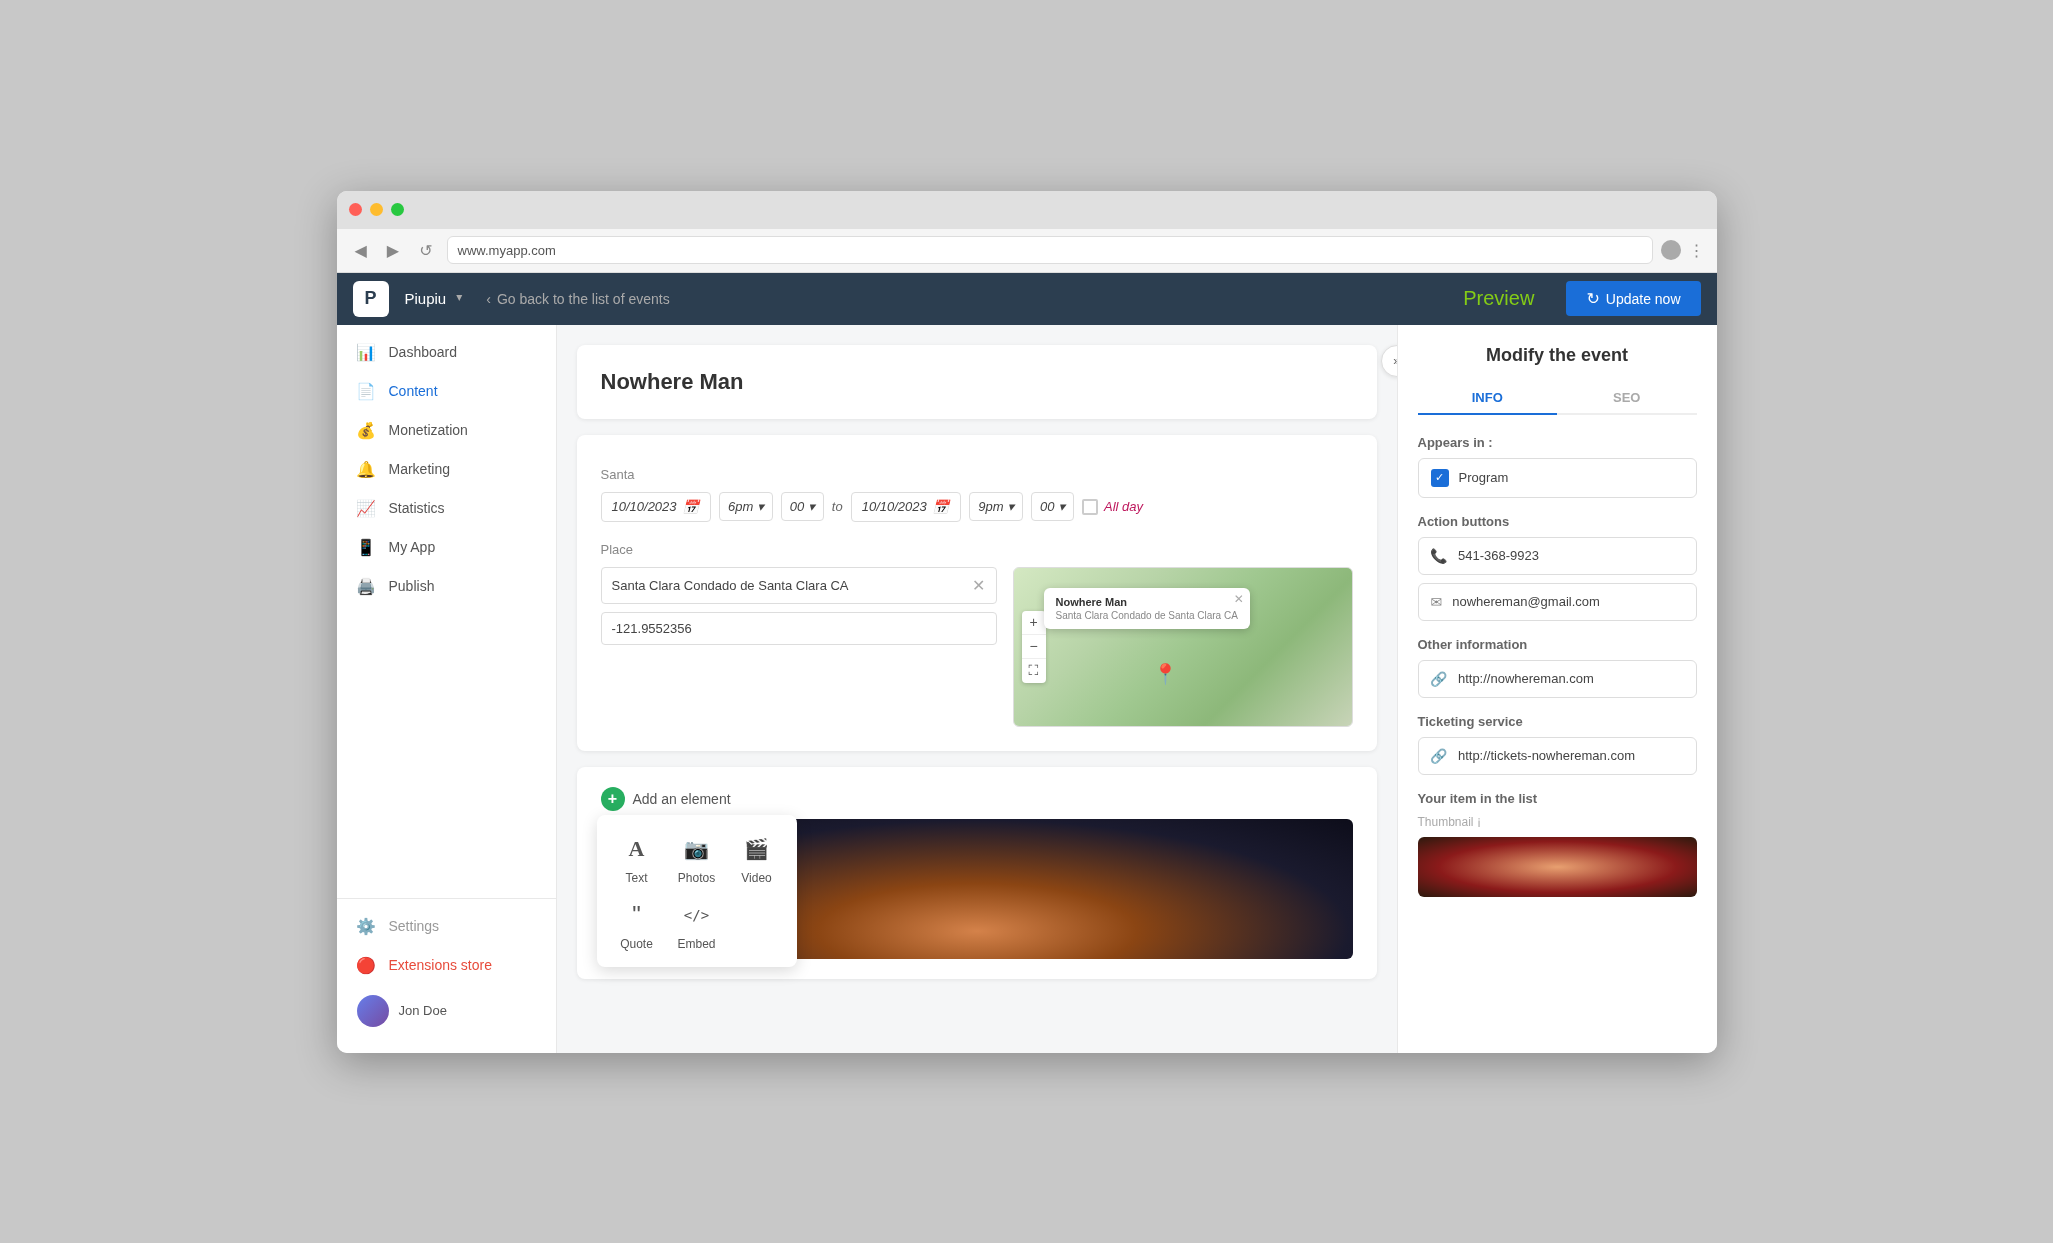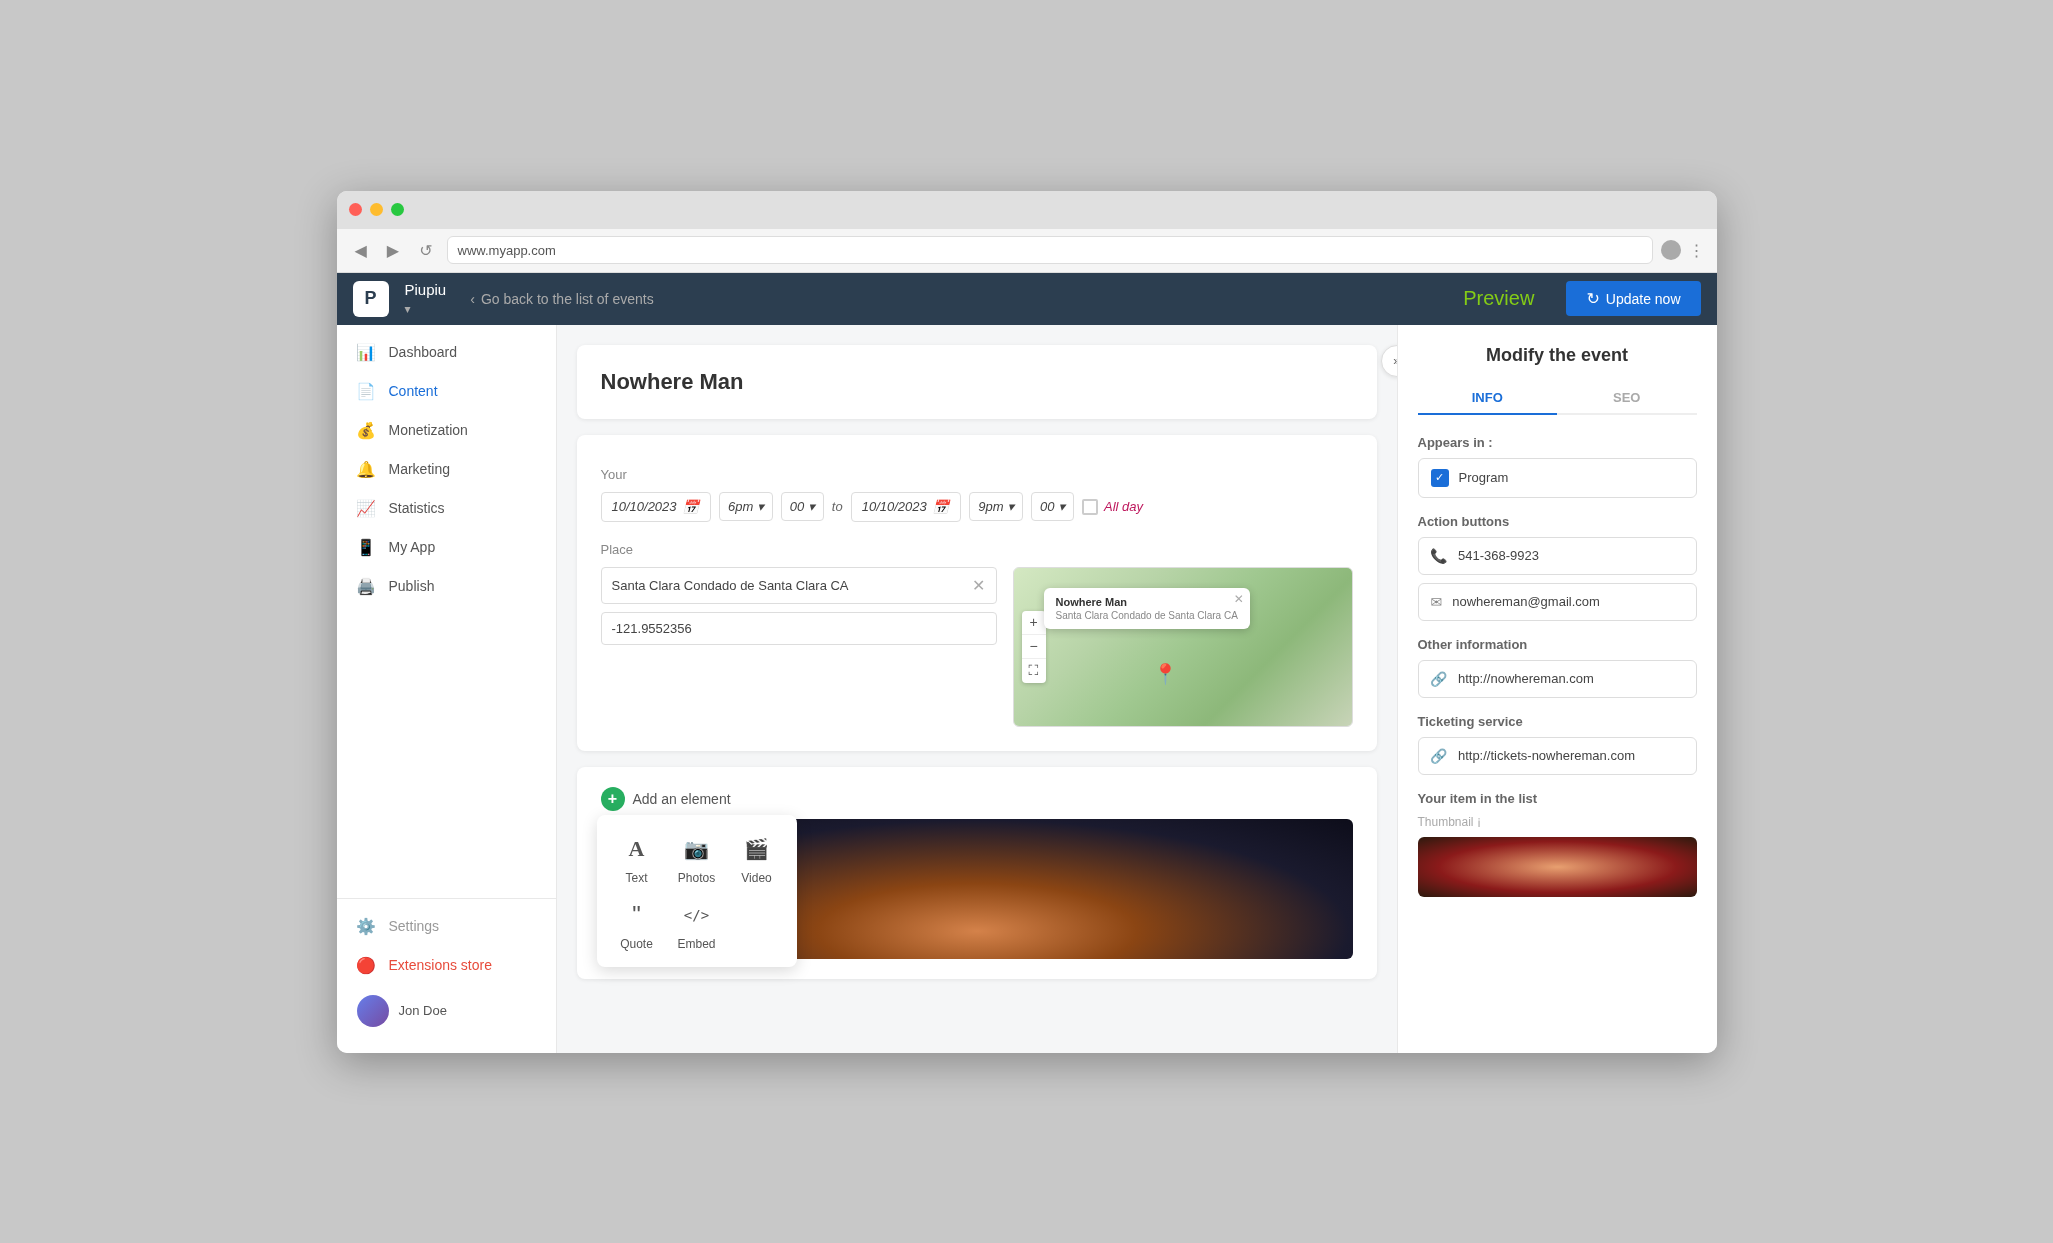--- a/index.html
+++ b/index.html
@@ -77,21 +77,21 @@
       gap: 16px;
     }
     .app-logo {
       width: 36px; height: 36px;
       background: white;
       border-radius: 6px;
       display: flex; align-items: center; justify-content: center;
       font-weight: bold; color: #2c3e50; font-size: 18px;
     }
     .app-brand {
-      color: white; font-size: 15px; display: flex; align-items: flex-start; gap: 4px; flex-direction: column;
+      color: white; font-size: 15px; display: flex; align-items: flex-start; gap: 10px;
     }
     .app-brand-chevron { color: #aaa; font-size: 12px; }
     .app-breadcrumb {
       color: #aaa; font-size: 14px; display: flex; align-items: center; gap: 6px;
       margin-left: 8px;
     }
     .app-breadcrumb-icon { color: #aaa; font-size: 14px; }
     .header-spacer { flex: 1; }
     .header-preview-btn {
       background: none; border: none;
@@ -538,21 +538,21 @@
 
         <div class="collapse-btn">»</div>
 
         <div class="event-card">
           <input class="event-title" type="text" value="Nowhere Man" style="">
         </div>
 
         <div class="event-card">
 
           <div class="date-section">
-            <div class="section-label">Your</div>
+            <div class="section-label">Santa</div>
             <div class="date-row">
               <div class="date-input">
                 <span>10/10/2023</span>
                 <span class="cal-icon">📅</span>
               </div>
               <div class="time-select">
                 <span>6pm</span>
                 <span>▾</span>
               </div>
               <div class="time-select">

